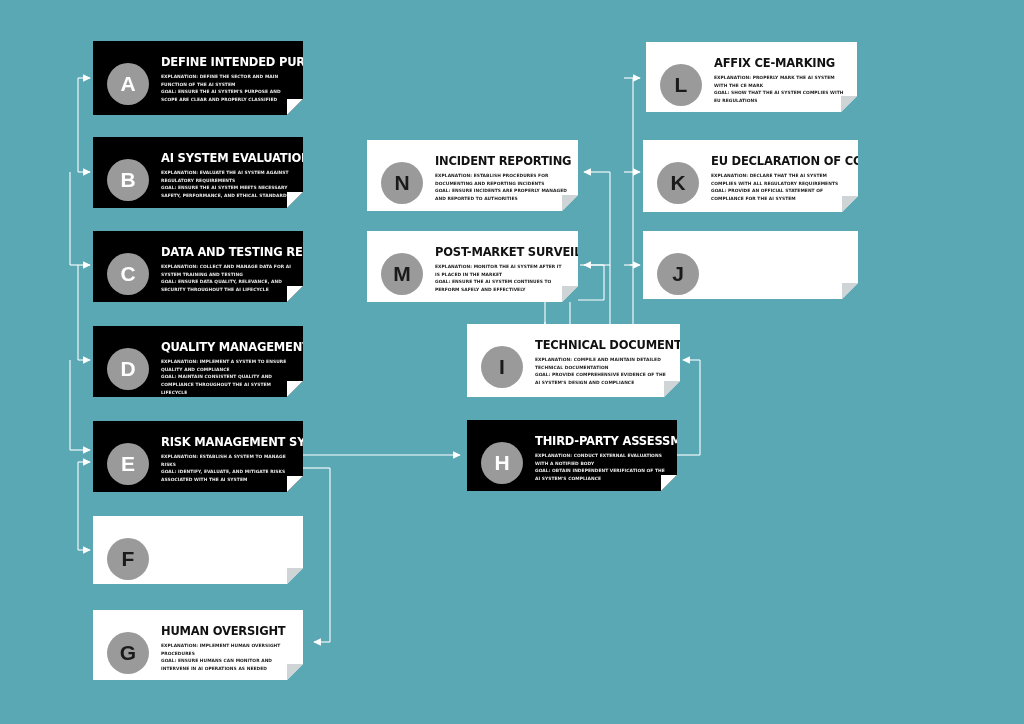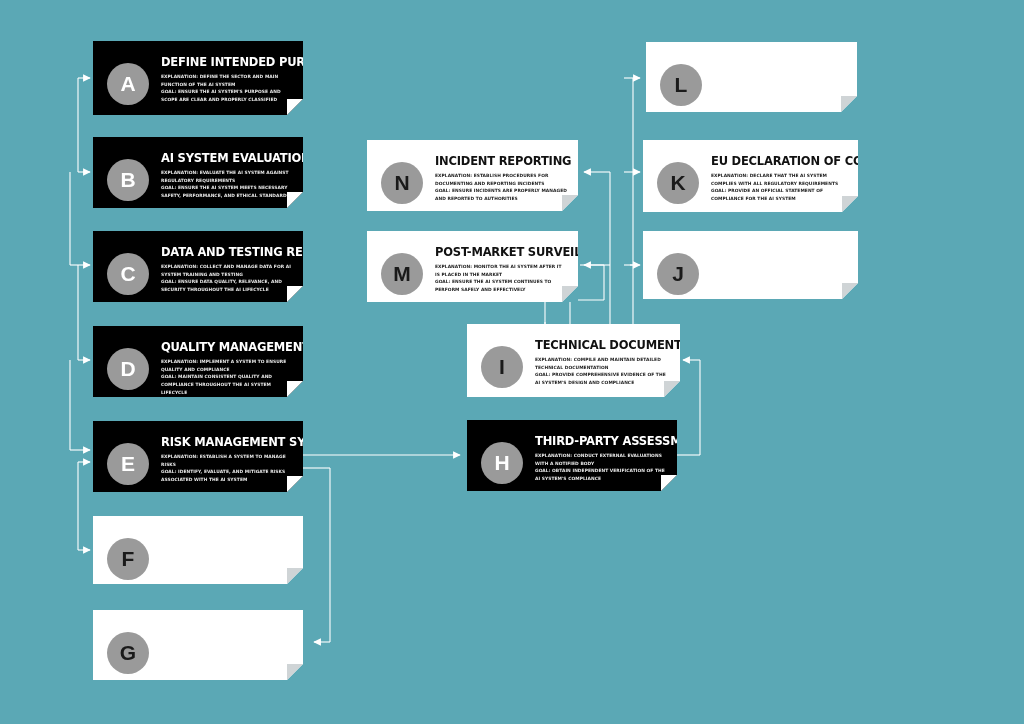--- a/index.html
+++ b/index.html
@@ -236,20 +236,27 @@
   </div>
 
   <div class="card light" style="left:93px; top:516px; width:210px; height:68px;">
     <div class="badge">F</div>
     <span class="fold"></span>
     <span class="fold2"></span>
   </div>
 
   <div class="card light" style="left:93px; top:610px; width:210px; height:70px;">
     <div class="badge">G</div>
+    <div class="body">
+      <div class="title">HUMAN OVERSIGHT</div>
+      <div class="desc">
+        <div>EXPLANATION: IMPLEMENT HUMAN OVERSIGHT PROCEDURES</div>
+        <div>GOAL: ENSURE HUMANS CAN MONITOR AND INTERVENE IN AI OPERATIONS AS NEEDED</div>
+      </div>
+    </div>
     <span class="fold"></span>
     <span class="fold2"></span>
   </div>
 
   <div class="card dark" style="left:467px; top:420px; width:210px; height:71px;">
     <div class="badge">H</div>
     <div class="body">
       <div class="title">THIRD-PARTY ASSESSMENT</div>
       <div class="desc">
         <div>EXPLANATION: CONDUCT EXTERNAL EVALUATIONS WITH A NOTIFIED BODY</div>
@@ -287,20 +294,27 @@
         <div>EXPLANATION: DECLARE THAT THE AI SYSTEM COMPLIES WITH ALL REGULATORY REQUIREMENTS</div>
         <div>GOAL: PROVIDE AN OFFICIAL STATEMENT OF COMPLIANCE FOR THE AI SYSTEM</div>
       </div>
     </div>
     <span class="fold"></span>
     <span class="fold2"></span>
   </div>
 
   <div class="card light" style="left:646px; top:42px; width:211px; height:70px;">
     <div class="badge">L</div>
+    <div class="body">
+      <div class="title">AFFIX CE-MARKING</div>
+      <div class="desc">
+        <div>EXPLANATION: PROPERLY MARK THE AI SYSTEM WITH THE CE MARK</div>
+        <div>GOAL: SHOW THAT THE AI SYSTEM COMPLIES WITH EU REGULATIONS</div>
+      </div>
+    </div>
     <span class="fold"></span>
     <span class="fold2"></span>
   </div>
 
   <div class="card light" style="left:367px; top:231px; width:211px; height:71px;">
     <div class="badge">M</div>
     <div class="body">
       <div class="title">POST-MARKET SURVEILLANCE</div>
       <div class="desc">
         <div>EXPLANATION: MONITOR THE AI SYSTEM AFTER IT IS PLACED IN THE MARKET</div>

